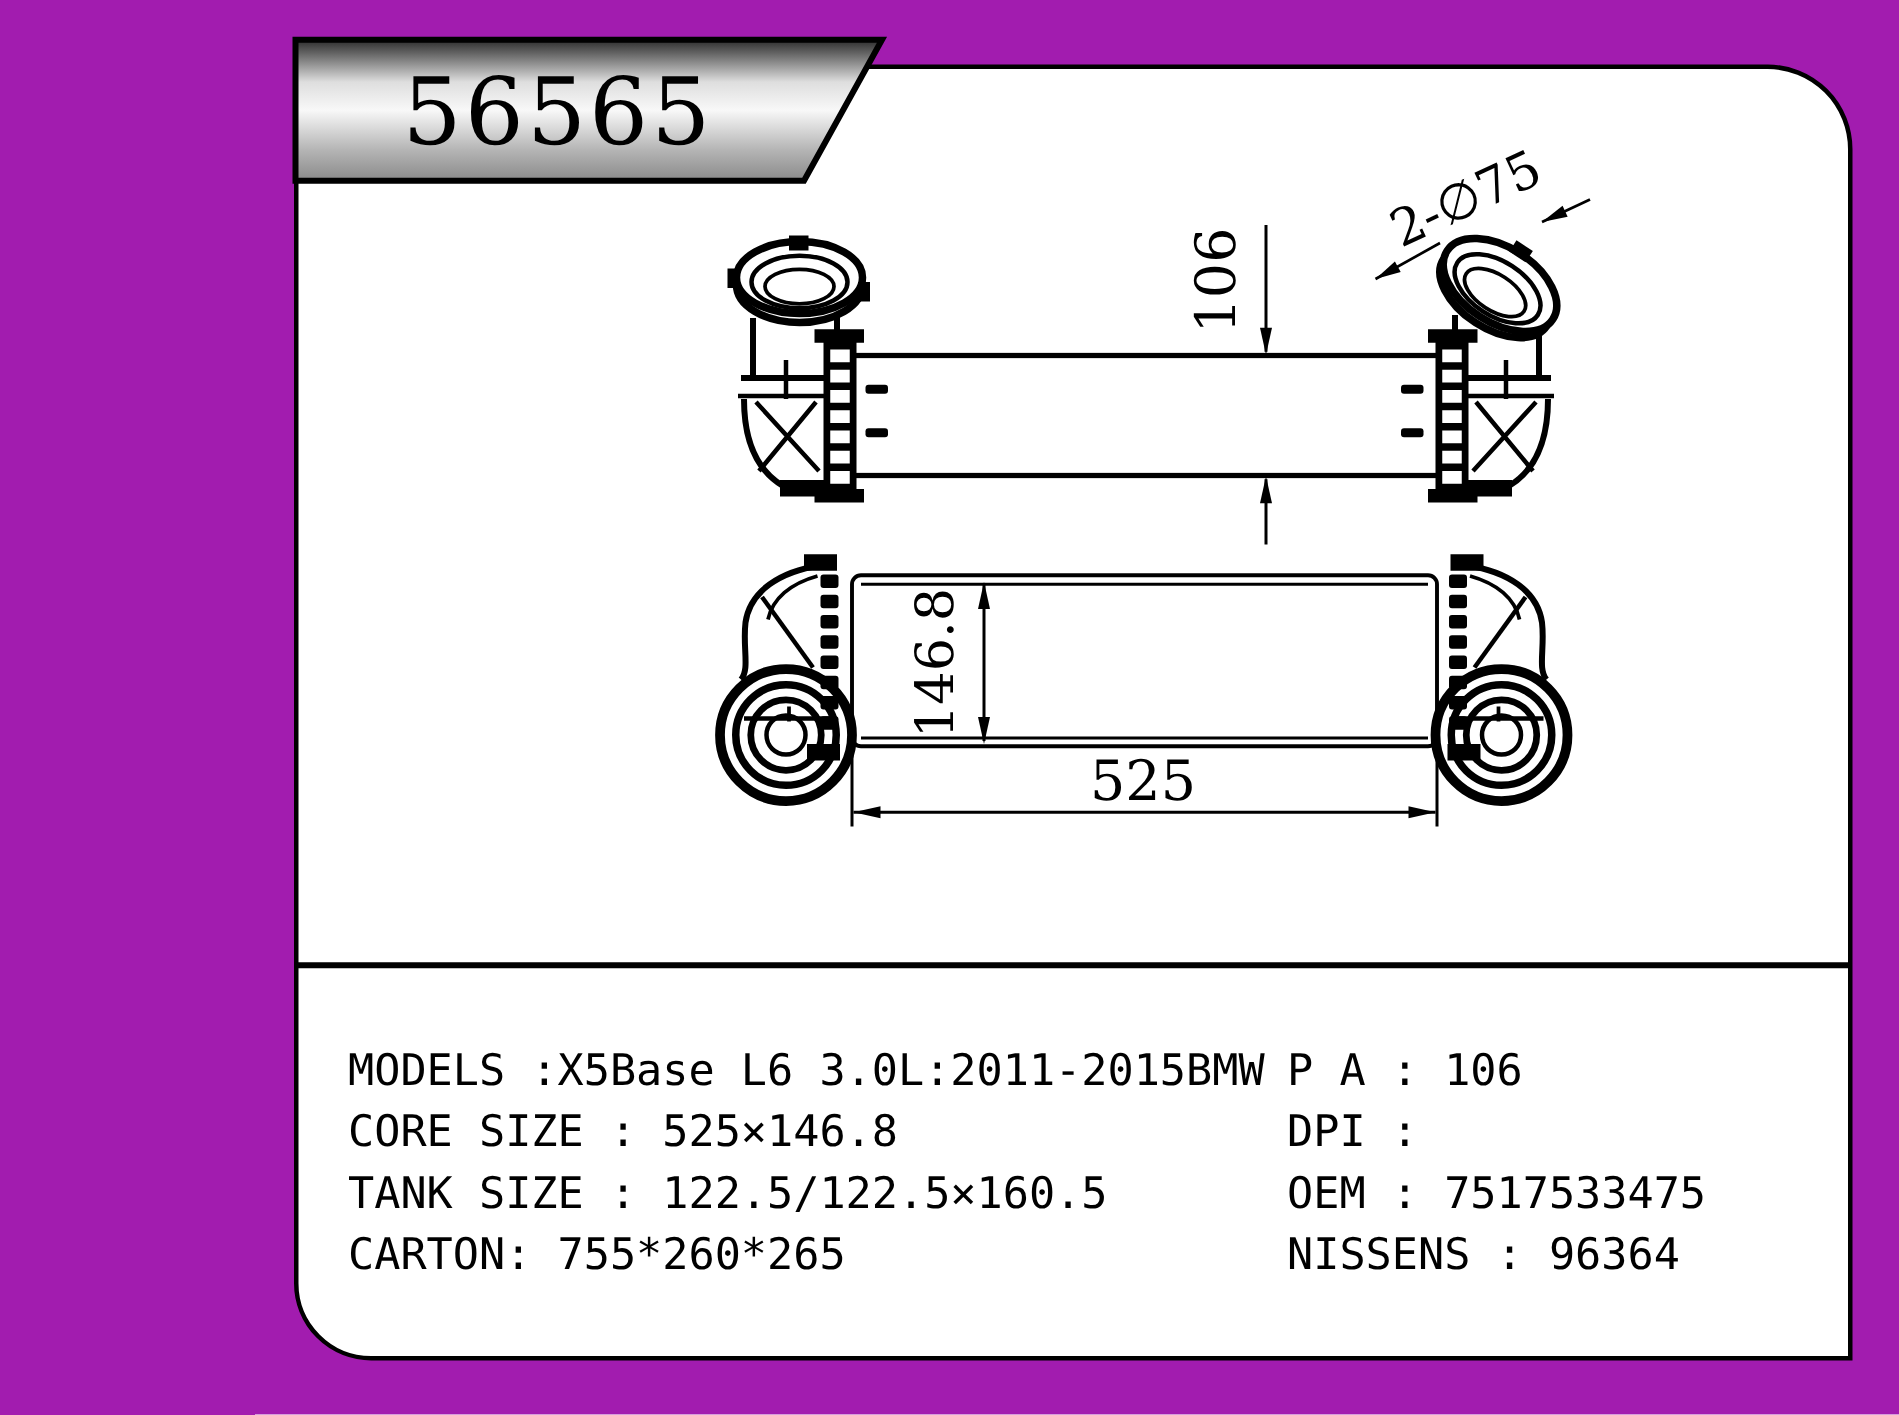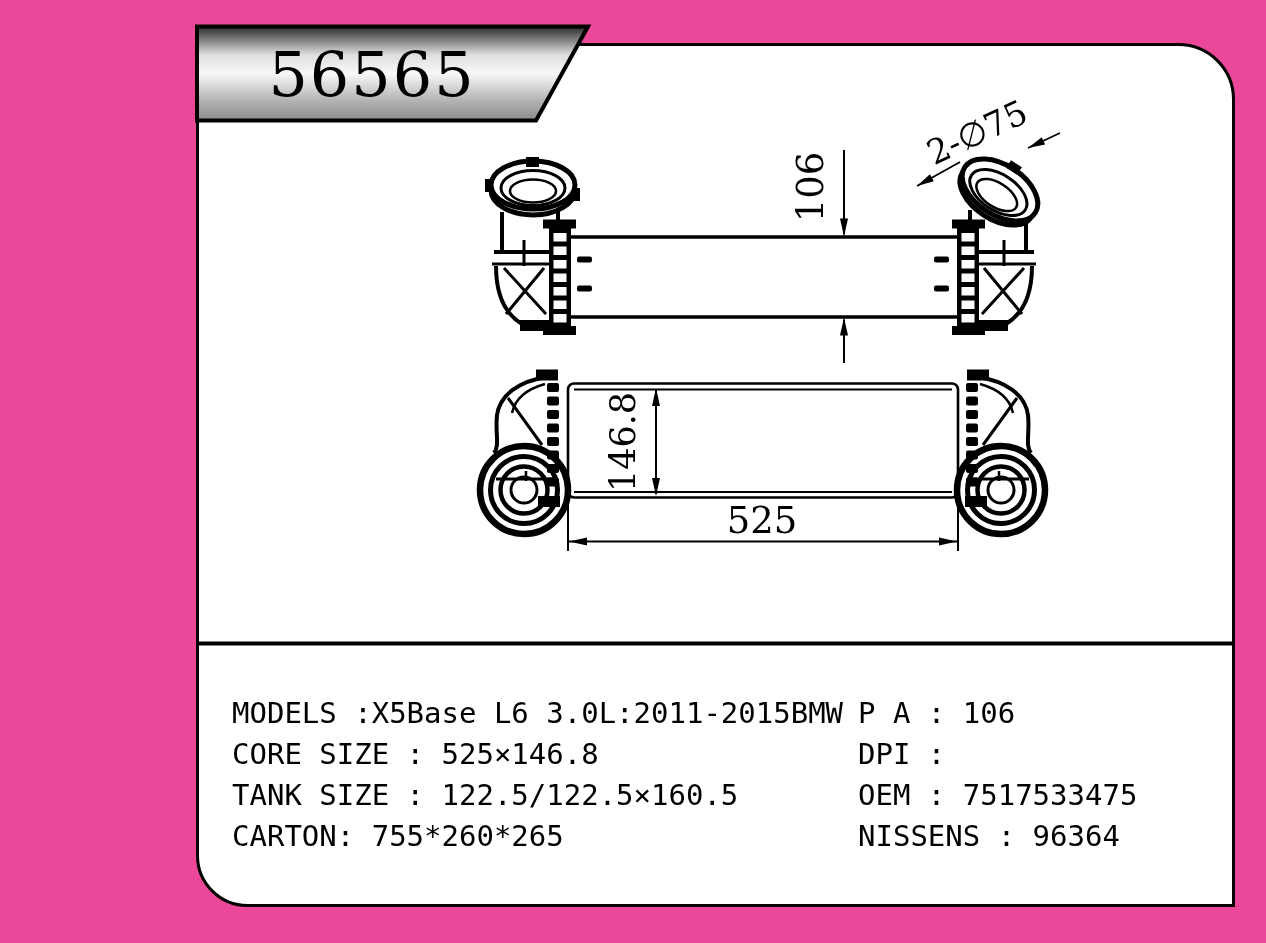--- a/index.html
+++ b/index.html
@@ -1,16 +1,16 @@
 <!DOCTYPE html>
 <html><head>
 <meta charset="utf-8">
 <style>
   html,body{margin:0;padding:0;background:#fff;}
-  .page{position:relative;width:1266px;height:943px;background:#ec4899;overflow:hidden;}
+  .page{position:relative;width:1266px;height:943px;background:#a21caf;overflow:hidden;}
   svg{display:block;}
   text{fill:#000;}
   .dimtext{font-family:"DejaVu Serif","Liberation Serif",serif;}
   .spectext{font-family:"DejaVu Sans Mono","Liberation Mono",monospace;font-size:29px;}
   .badgetext{font-family:"DejaVu Serif","Liberation Serif",serif;font-size:62px;letter-spacing:2px;}
 </style>
 </head>
 <body>
 
 <div class="page">

